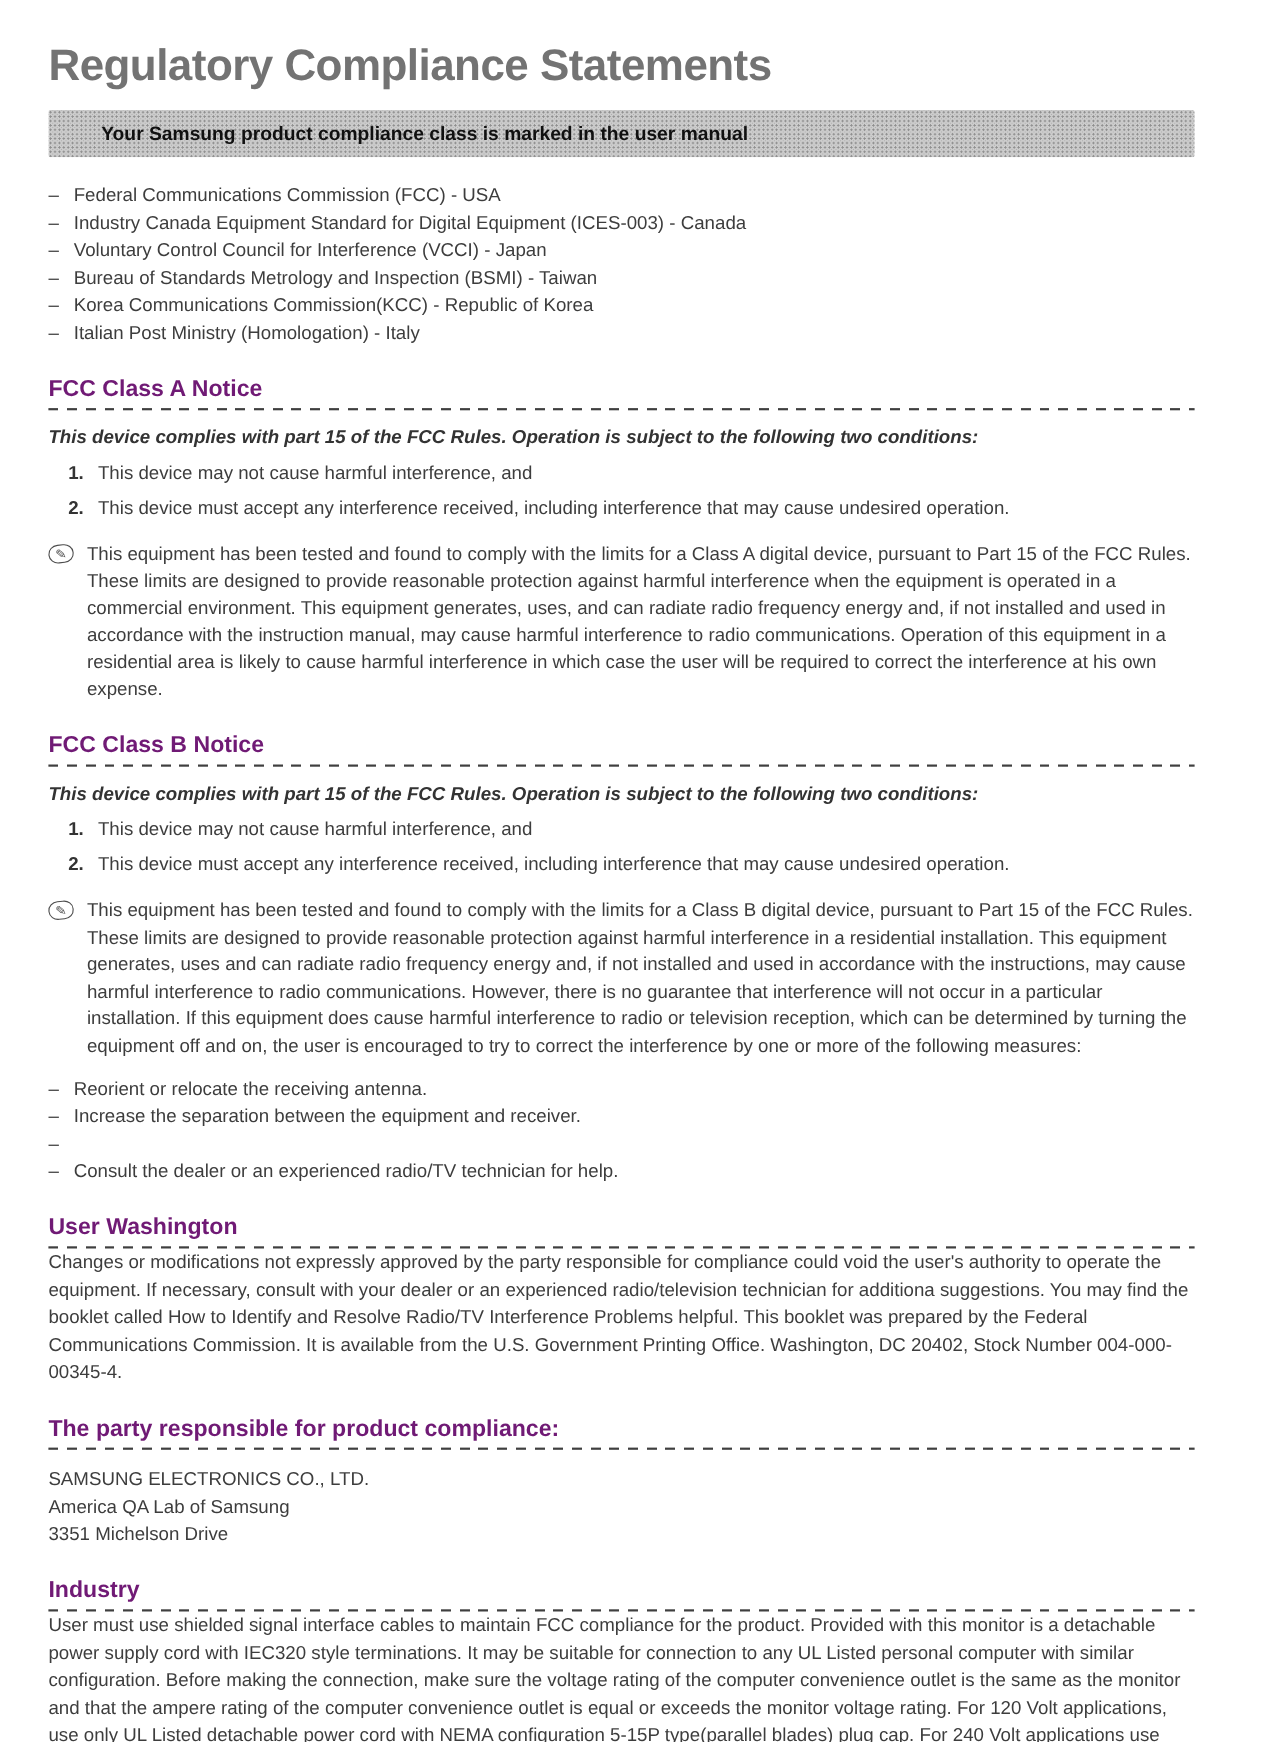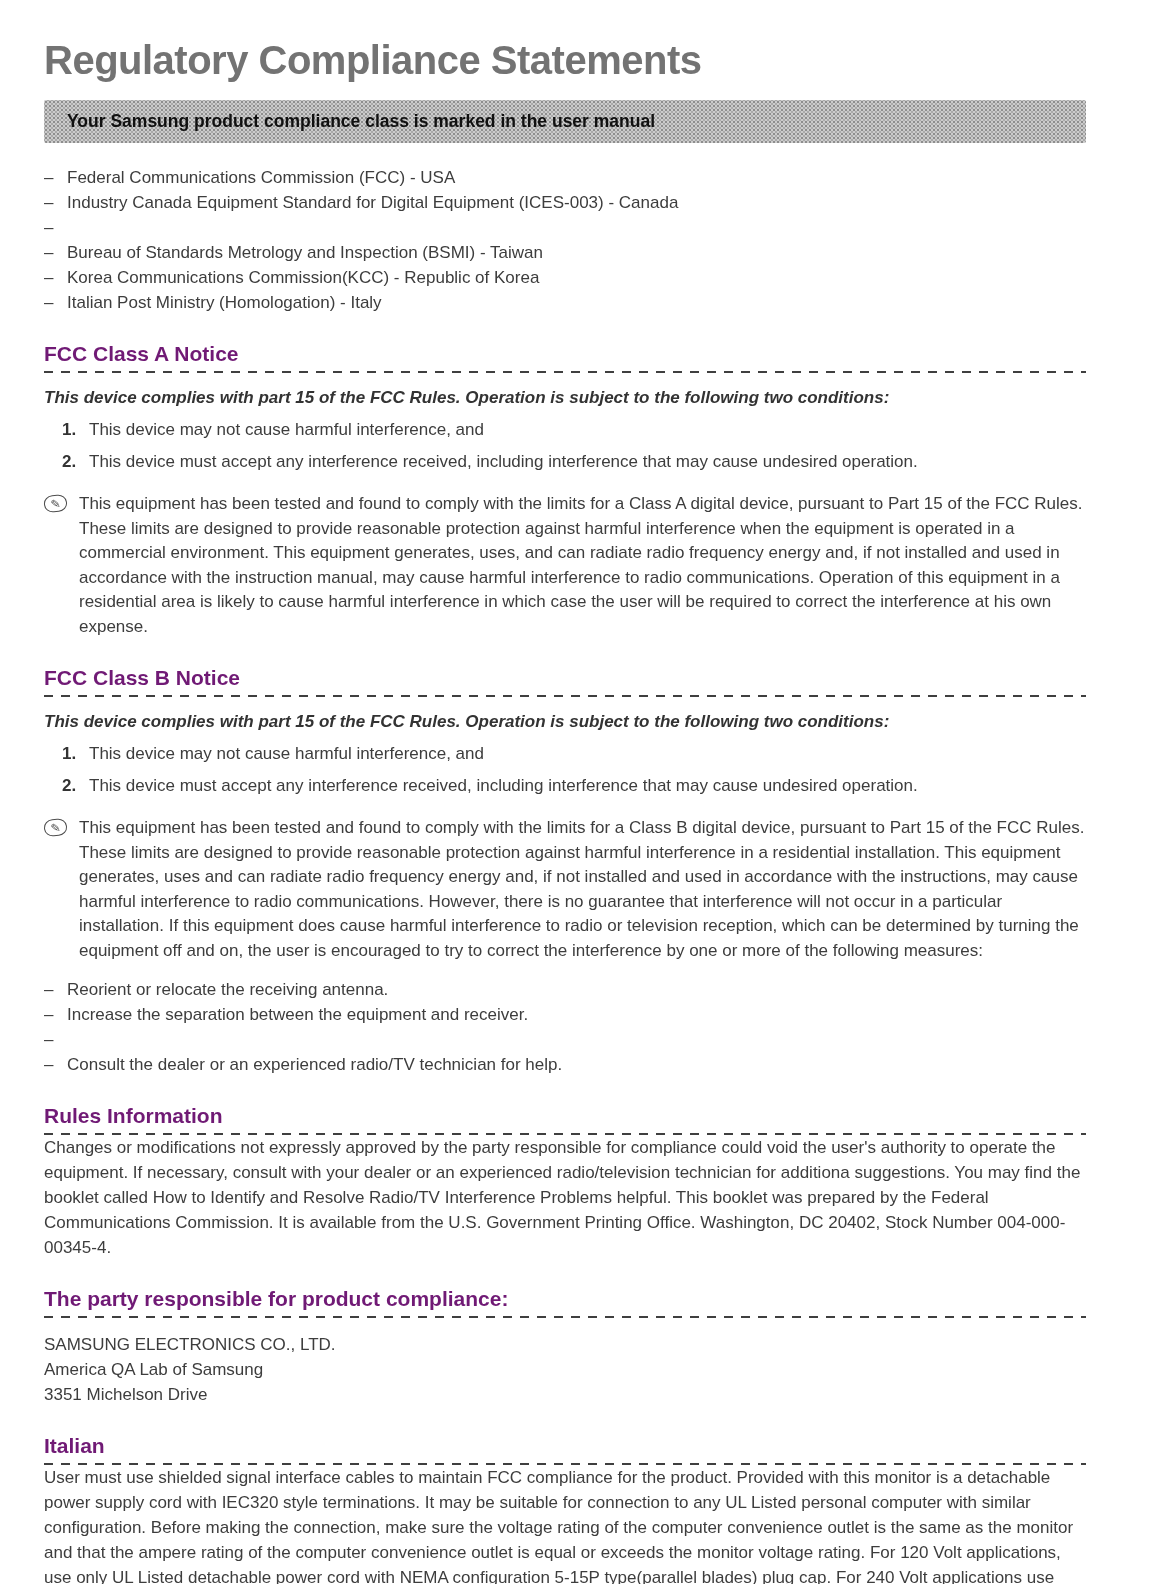--- a/index.html
+++ b/index.html
@@ -13,21 +13,21 @@
   .page { padding: 38px 74px 0 44px; width: 1160px; }
 
   h1.doc-title {
     font-size: 40px; font-weight: bold; color: #737373;
     letter-spacing: -0.5px; line-height: 1.1;
   }
 
   .banner {
     margin-top: 18px; height: 43px;
     display: flex; align-items: center;
-    padding-left: 23px;
+    padding-left: 48px;
     font-weight: bold; font-size: 17.5px; color: #101010;
     background-color: #cccccc;
     background-image:
       radial-gradient(#8e8e8e 0.8px, rgba(0,0,0,0) 0.9px),
       radial-gradient(#a8a8a8 0.7px, rgba(0,0,0,0) 0.8px);
     background-size: 4px 4px, 4px 4px;
     background-position: 0 0, 2px 2px;
     border-radius: 2px;
   }
 
@@ -84,20 +84,21 @@
     <li>
         <span class="dash">–</span>
         <span>Federal Communications Commission (FCC) - USA</span>
       </li>
     <li>
         <span class="dash">–</span>
         <span>Industry Canada Equipment Standard for Digital Equipment (ICES-003) - Canada</span>
       </li>
     <li>
         <span class="dash">–</span>
+        <span>Voluntary Control Council for Interference (VCCI) - Japan</span>
       </li>
     <li>
         <span class="dash">–</span>
         <span>Bureau of Standards Metrology and Inspection (BSMI) - Taiwan</span>
       </li>
     <li>
         <span class="dash">–</span>
         <span>Korea Communications Commission(KCC) - Republic of Korea</span>
       </li>
     <li>
@@ -157,34 +158,34 @@
           <span class="dash">–</span>
         </li>
       <li>
           <span class="dash">–</span>
           <span>Consult the dealer or an experienced radio/TV technician for help.</span>
         </li>
     </ul>
   </div>
 
   <div class="section">
-    <div class="sec-heading">Rules Information</div>
+    <div class="sec-heading">User Washington</div>
     <div class="rule"></div>
     <p class="body-par">Changes or modifications not expressly approved by the party responsible for compliance could void the user's authority to operate the equipment. If necessary, consult with your dealer or an experienced radio/television technician for additiona suggestions. You may find the booklet called How to Identify and Resolve Radio/TV Interference Problems helpful. This booklet was prepared by the Federal Communications Commission. It is available from the U.S. Government Printing Office. Washington, DC 20402, Stock Number 004-000-00345-4.</p>
   </div>
 
   <div class="section">
     <div class="sec-heading">The party responsible for product compliance:</div>
     <div class="rule"></div>
     <div class="address">
       <p>SAMSUNG ELECTRONICS CO., LTD.</p>
       <p>America QA Lab of Samsung</p>
       <p>3351 Michelson Drive</p>
     </div>
   </div>
 
   <div class="section">
-    <div class="sec-heading">Italian</div>
+    <div class="sec-heading">Industry</div>
     <div class="rule"></div>
     <p class="body-par">User must use shielded signal interface cables to maintain FCC compliance for the product. Provided with this monitor is a detachable power supply cord with IEC320 style terminations. It may be suitable for connection to any UL Listed personal computer with similar configuration. Before making the connection, make sure the voltage rating of the computer convenience outlet is the same as the monitor and that the ampere rating of the computer convenience outlet is equal or exceeds the monitor voltage rating. For 120 Volt applications, use only UL Listed detachable power cord with NEMA configuration 5-15P type(parallel blades) plug cap. For 240 Volt applications use only UL Listed detachable power supply cord with NEMA configuration 6-15P type (tandem blades) plug cap. This television receiver provides display of television closed captioning in accordance with Section 15.119 of the FCC rules. (TV broadcast receivers with picture screens 13 inches or larger in diameter models only)</p>
   </div>
 
 </div>
 
 </body></html>

